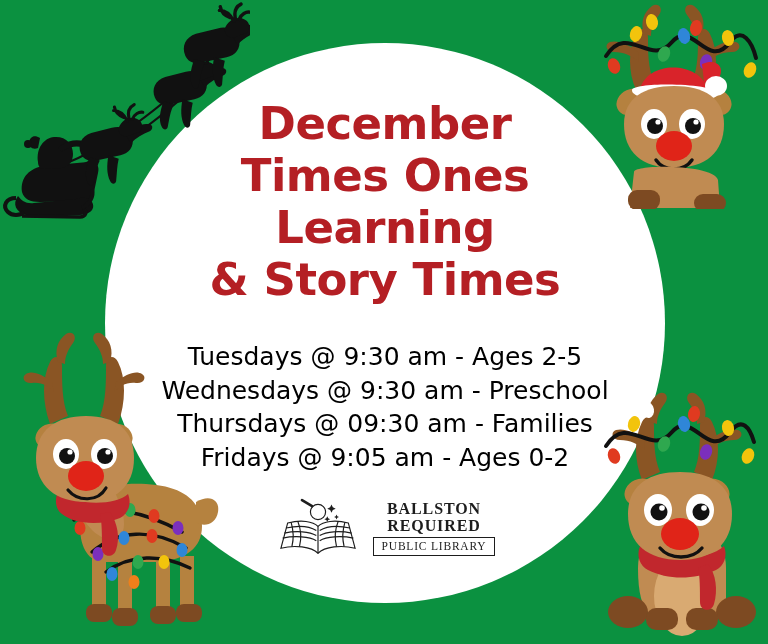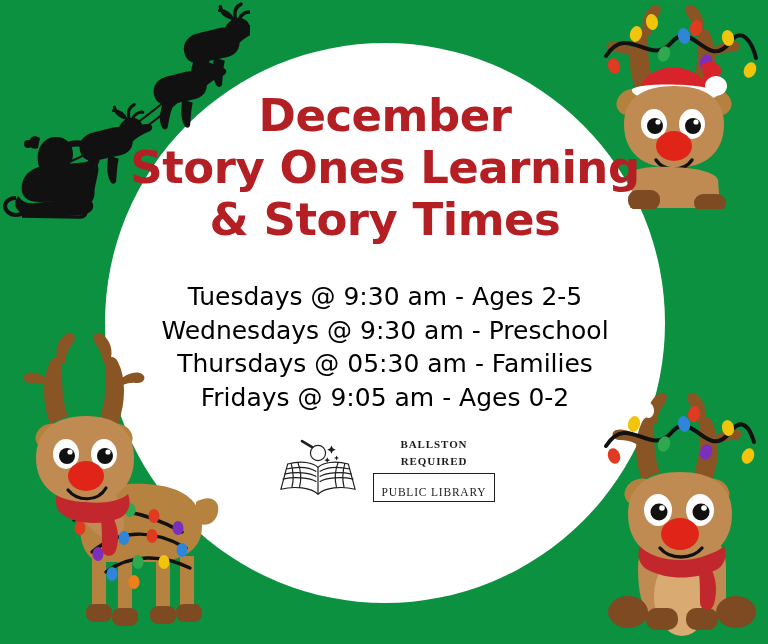--- a/index.html
+++ b/index.html
@@ -38,21 +38,21 @@
     text-align: center;
     z-index: 40;
   }
   .title {
     color: #b41f24;
     font-family: "DejaVu Sans", sans-serif;
     font-weight: bold;
     font-size: 45px;
     line-height: 52px;
     letter-spacing: -0.5px;
-    margin: 4px;
+    margin: 12px;
   }
   .title .l1 { display: block; }
   .title .l2 { display: block; }
   .title .l3 { display: block; }
 
   .schedule {
     margin-top: 34px;
   }
   .sched-line {
     color: #000000;
@@ -81,28 +81,28 @@
   .logo-mark { width: 86px; height: 64px; display: block; }
   .logo-words {
     display: flex;
     flex-direction: column;
     align-items: center;
     font-family: "Liberation Serif", serif;
     color: #1d1d1d;
   }
   .logo-line1, .logo-line2 {
     font-weight: bold;
-    font-size: 11px;
+    font-size: 16px;
     line-height: 17px;
     letter-spacing: 0.9px;
   }
   .logo-box {
     margin-top: 3px;
     border: 1.6px solid #1d1d1d;
-    padding: 12px 8px 2px 8px;
+    padding: 2px 8px 2px 8px;
     font-size: 11.5px;
     letter-spacing: 0.8px;
     line-height: 13px;
   }
   
   .art { position: absolute; z-index: 30; }
   #santa-sleigh { left: 0px; top: -4px; }
   #reindeer-tr  { right: -6px; top: -6px; }
   #reindeer-br  { right: -2px; bottom: -4px; }
   #reindeer-bl  { left: 6px;  bottom: -6px; }
@@ -354,28 +354,28 @@
       <ellipse cx="80" cy="160" rx="18" ry="15" fill="#e02418"></ellipse>
 
       <path d="M62 174 C72 186 92 186 100 172" stroke="#111111" stroke-width="3.2" fill="none" stroke-linecap="round"></path>
     </svg>
   </div>
 
   <div class="content">
 
     <h1 class="title">
       <span class="l1">December</span>
-      <span class="l2">Story Ones Learning</span>
+      <span class="l2">Times Ones Learning</span>
       <span class="l3">&amp; Story Times</span>
     </h1>
 
     <div class="schedule">
       <div class="sched-line">Tuesdays @ 9:30 am - Ages 2-5</div>
       <div class="sched-line">Wednesdays @ 9:30 am - Preschool</div>
-      <div class="sched-line">Thursdays @ 05:30 am - Families</div>
+      <div class="sched-line">Thursdays @ 09:30 am - Families</div>
       <div class="sched-line">Fridays @ 9:05 am - Ages 0-2</div>
     </div>
 
 
     <div class="logo">
       <span class="logo-mark-wrap">
         <svg class="logo-mark" viewBox="0 0 100 76">
           <g fill="none" stroke="#1d1d1d" stroke-width="1.4">
 
             <circle cx="50" cy="19" r="9"></circle>

